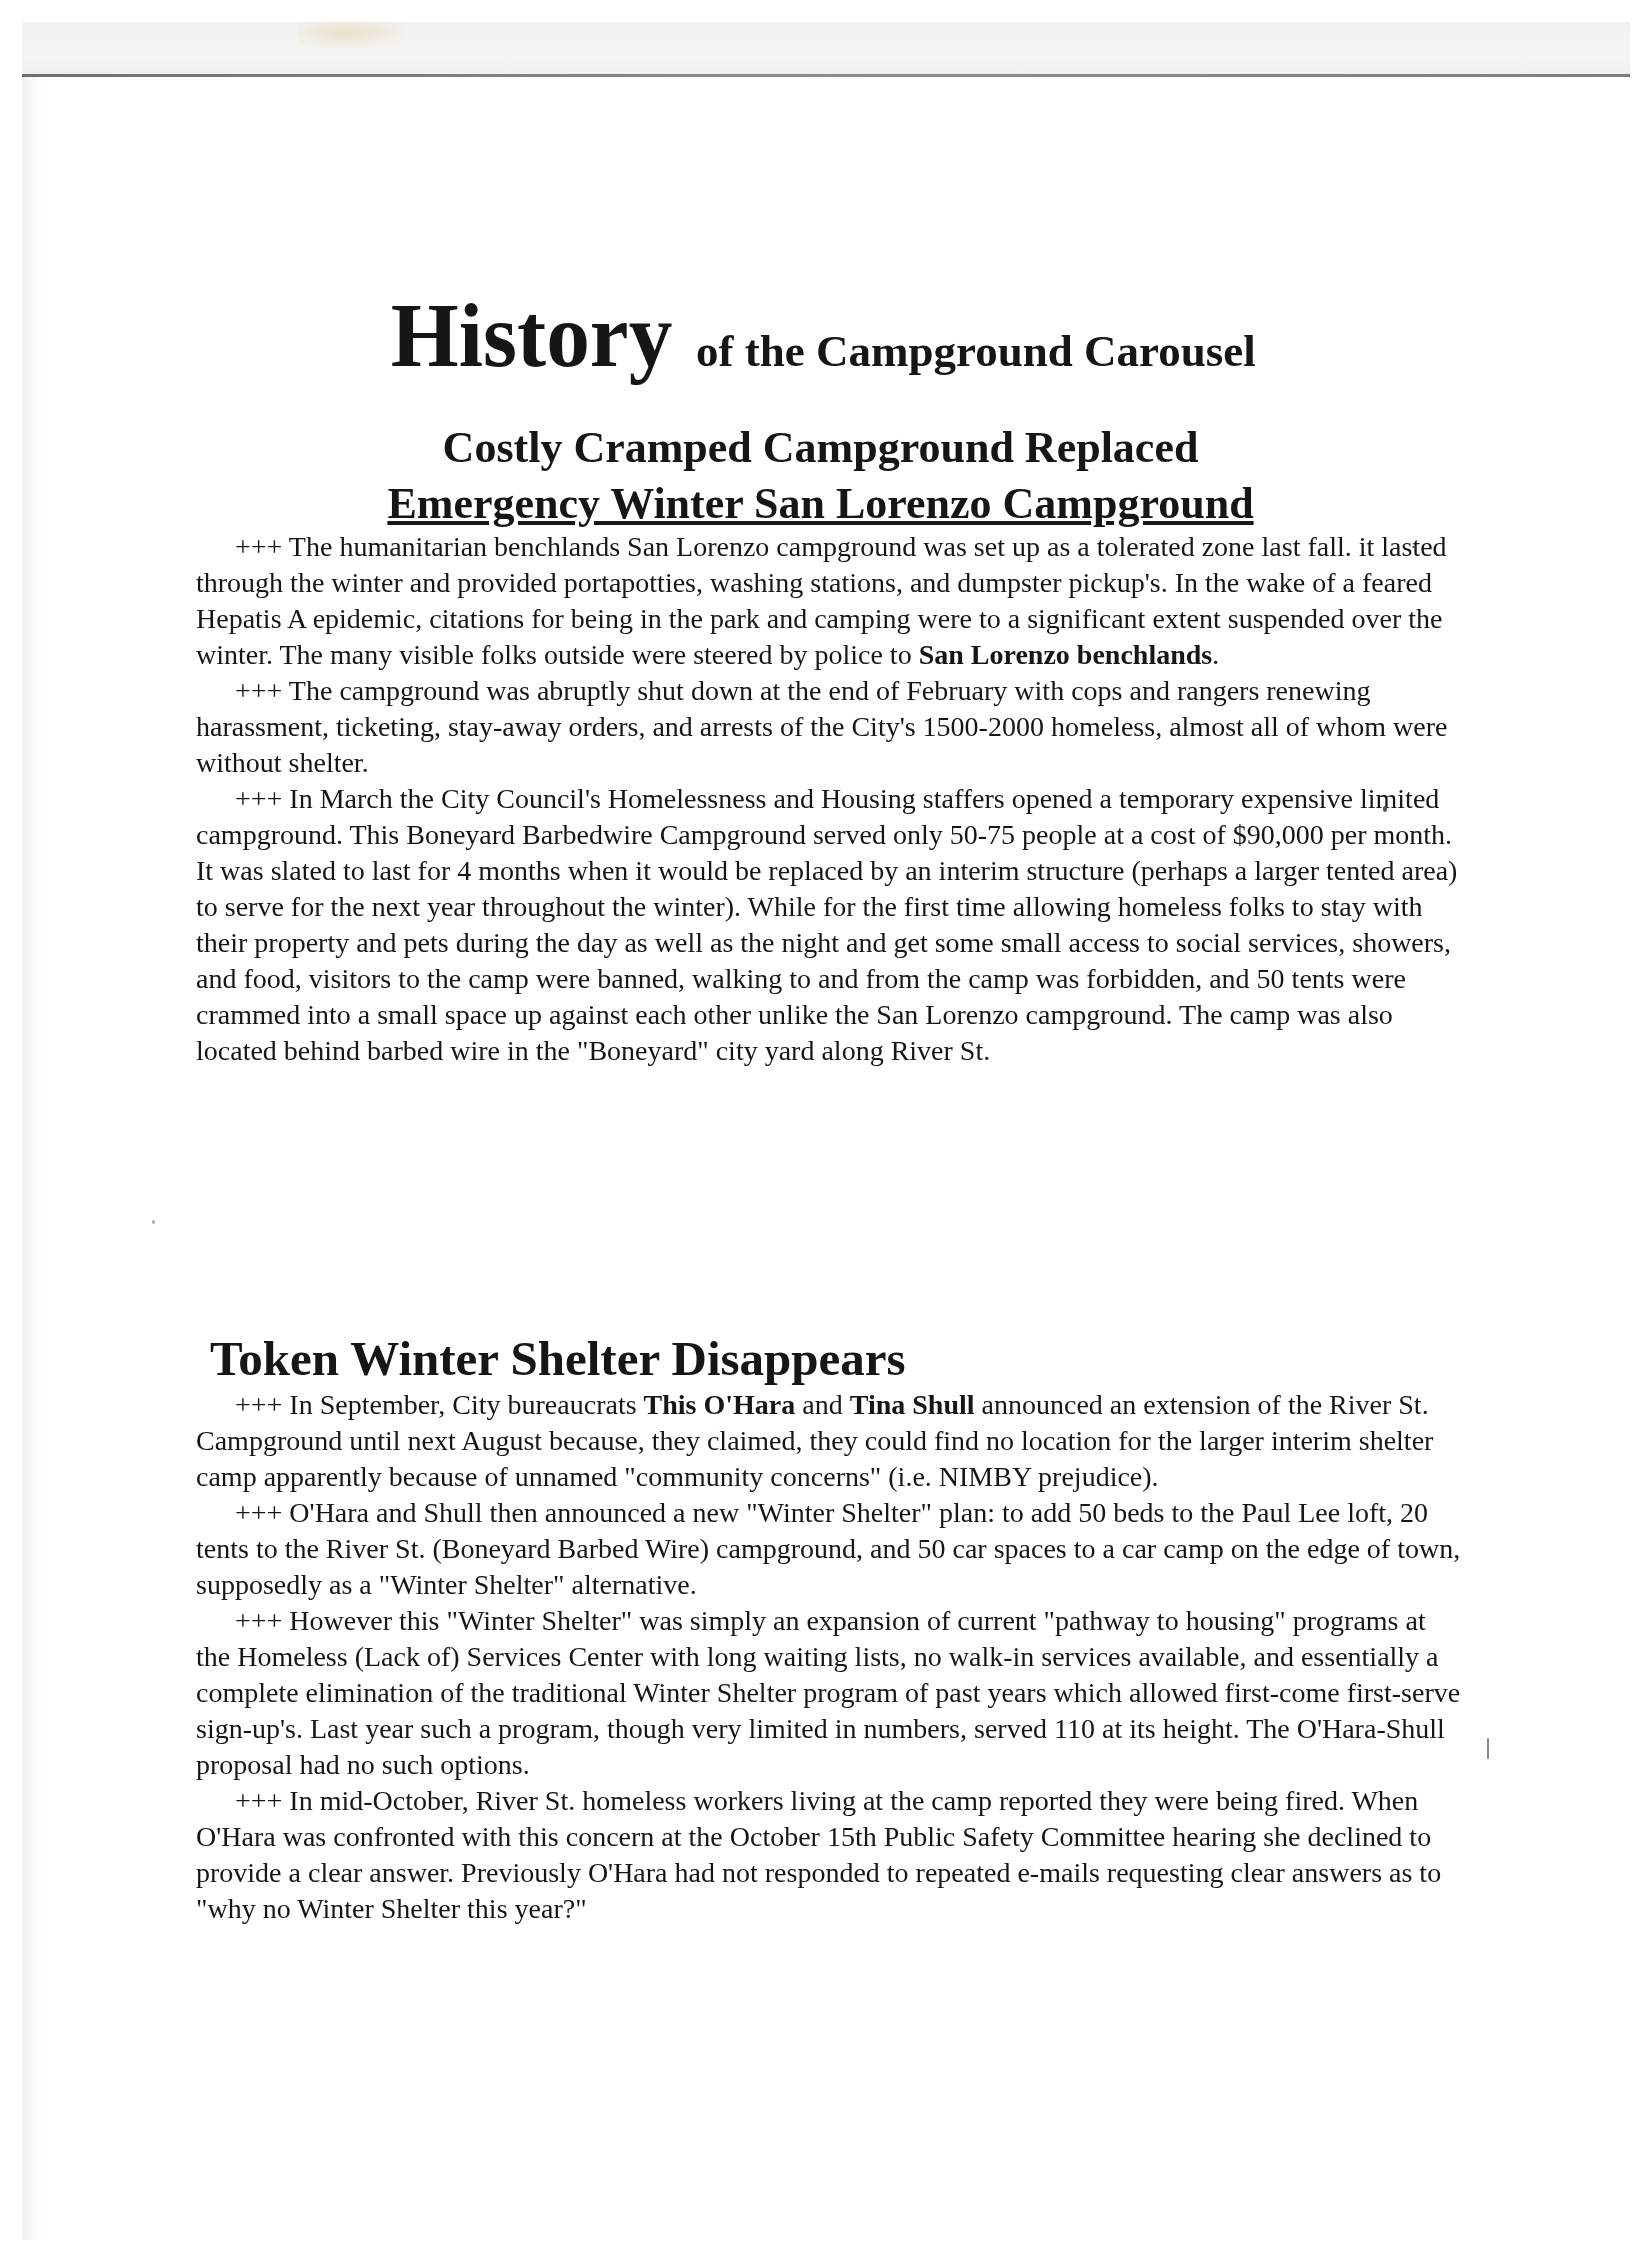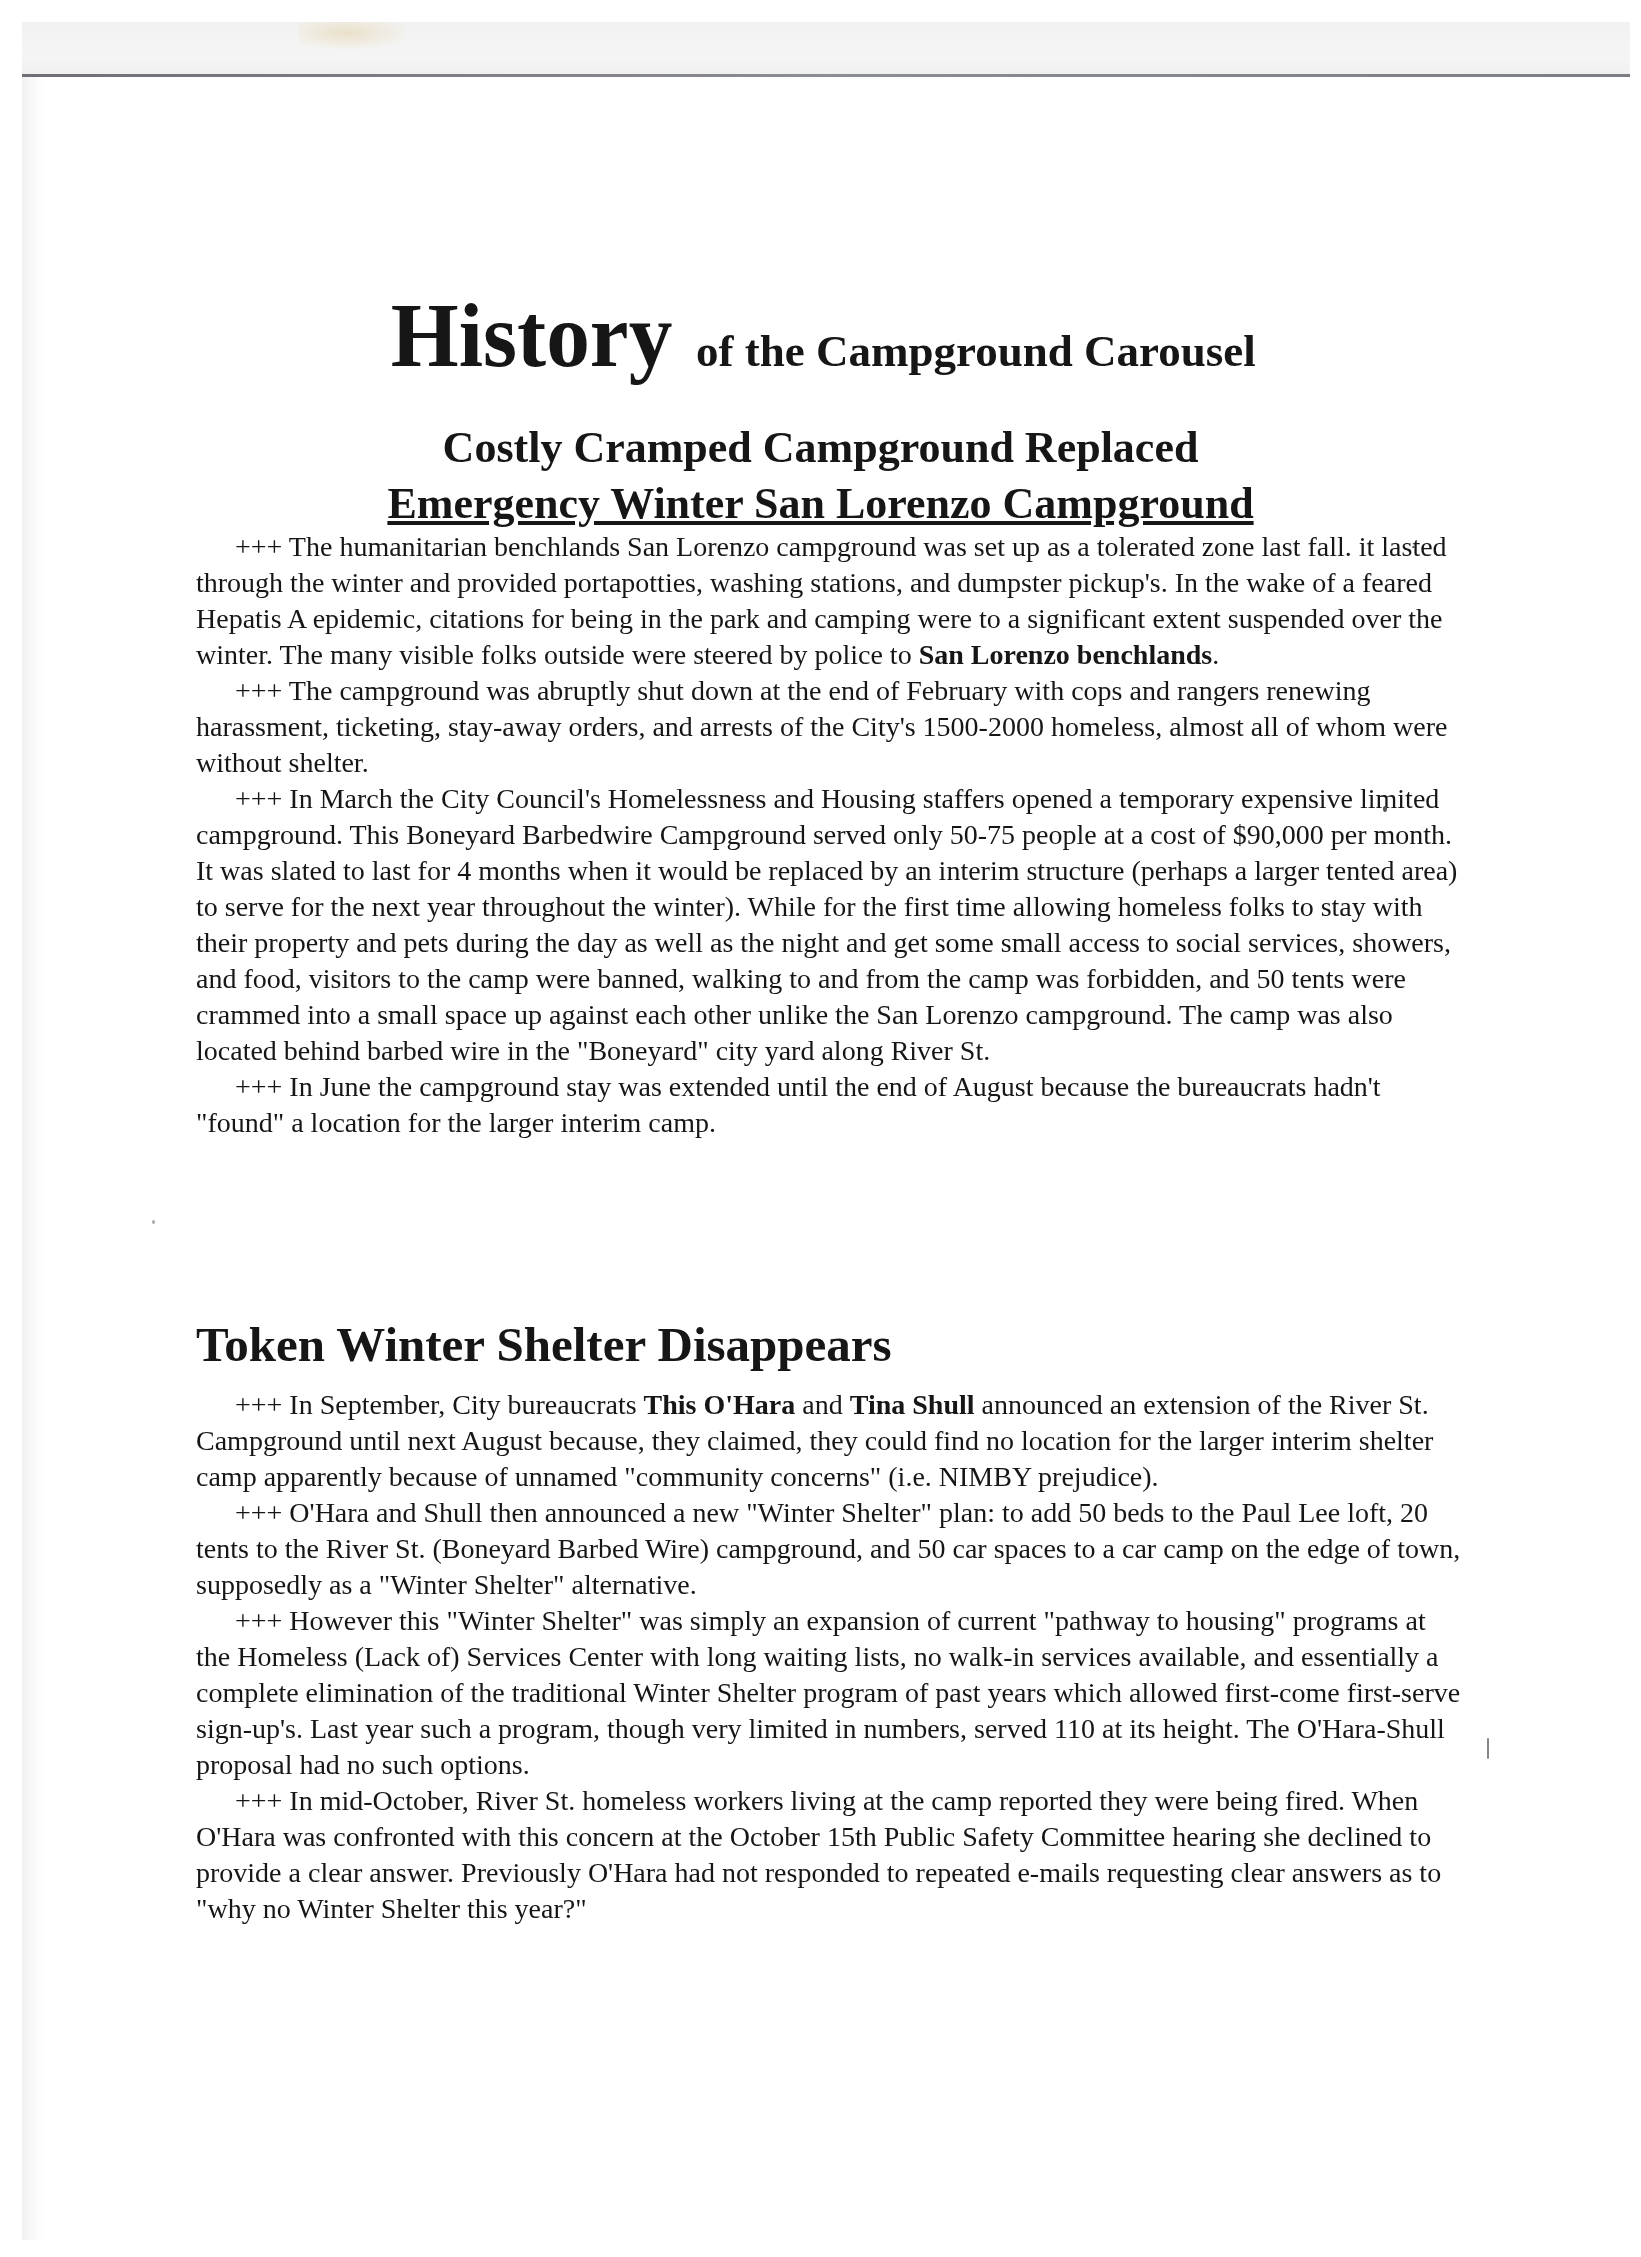--- a/index.html
+++ b/index.html
@@ -108,21 +108,21 @@
 
     .block1 { top: 529px; }
     .block2 { top: 1387px; }
 
     .section-head {
       position: absolute;
       left: 196px;
       top: 1316px;
       font-weight: bold;
       font-size: 49px;
-      margin: 0;
+      margin: 14px;
       white-space: nowrap;
     }
 
     .speck {
       position: absolute;
       background: #555;
       border-radius: 50%;
     }
   </style>
 </head>
@@ -140,21 +140,20 @@
     <span class="small">of the Campground Carousel</span>
   </h1>
 
   <h2 class="subhead l1">Costly Cramped Campground Replaced</h2>
   <h2 class="subhead l2">Emergency Winter San Lorenzo Campground</h2>
 
   <div class="body-block block1">
     <p><span>+++ The humanitarian benchlands San Lorenzo campground was set up as a tolerated zone last fall.  it lasted through the winter and provided portapotties, washing stations, and dumpster pickup's.  In the wake of a feared Hepatis A epidemic, citations for being in the park and camping were to a significant extent suspended over the winter.  The many visible folks outside were steered by police to </span><b>San Lorenzo benchlands</b><span>.</span></p>
     <p><span>+++ The campground was abruptly shut down at the end of February with cops and rangers renewing harassment, ticketing, stay-away orders, and arrests of the City's 1500-2000 homeless, almost all of whom were without shelter.</span></p>
     <p><span>+++ In March the City Council's Homelessness and Housing staffers opened a temporary expensive limited campground. This Boneyard Barbedwire Campground served only 50-75 people at a cost of $90,000 per month.  It was slated to last for 4 months when it would be replaced by an interim structure (perhaps a larger tented area) to serve for the next year throughout the winter).  While for the first time allowing homeless folks to stay with their property and pets during the day as well as the night and get some small access to social services, showers, and food, visitors to the camp were banned, walking to and from the camp was forbidden, and 50 tents were crammed into a small space up against each other unlike the San Lorenzo campground.  The camp was also located behind barbed wire in the "Boneyard" city yard along River St.</span></p>
-    <p><span>+++ In June the campground stay was extended until the end of August because the bureaucrats hadn't "found" a location for the larger interim camp.</span></p>
   </div>
 
   <h2 class="section-head">Token Winter Shelter Disappears</h2>
 
   <div class="body-block block2">
     <p><span>+++ In September, City bureaucrats </span><b>This O'Hara</b><span> and </span><b>Tina Shull</b><span> announced an extension of the River St. Campground until next August because, they claimed, they could find no location for the larger interim shelter camp apparently because of unnamed "community concerns" (i.e. NIMBY prejudice).</span></p>
     <p><span>+++ O'Hara and Shull then announced a new "Winter Shelter" plan:  to add 50 beds to the Paul Lee loft, 20 tents to the River St. (Boneyard Barbed Wire) campground, and 50 car spaces to a car camp on the edge of town, supposedly as a "Winter Shelter" alternative.</span></p>
     <p><span>+++  However this "Winter Shelter" was simply an expansion of current "pathway to housing" programs at the Homeless (Lack of) Services Center with long waiting lists, no walk-in services available, and essentially a complete elimination of the traditional Winter Shelter program of past years which allowed first-come first-serve sign-up's.  Last year such a program, though very limited in numbers, served 110 at its height.   The O'Hara-Shull proposal had no such options.</span></p>
     <p><span>+++ In mid-October, River St. homeless workers living at the camp reported they were being fired.  When O'Hara was confronted with this concern at the October 15th Public Safety Committee hearing she declined to provide a clear answer.  Previously O'Hara had not responded to repeated e-mails requesting clear answers as to "why no Winter Shelter this year?"</span></p>
   </div>

